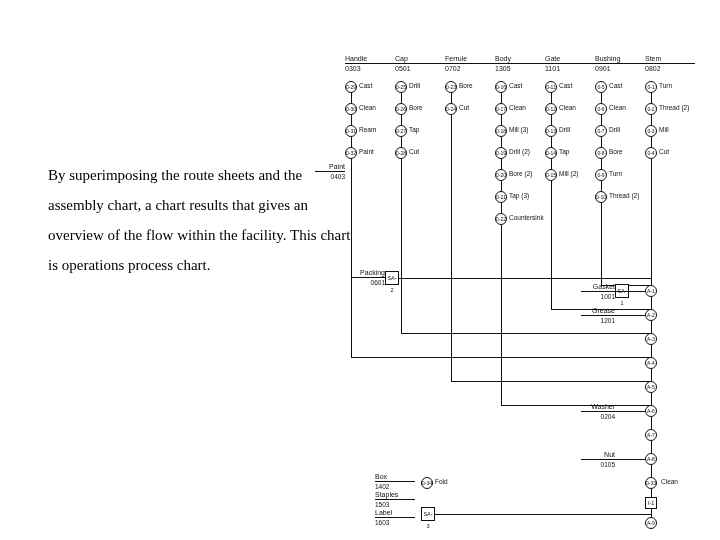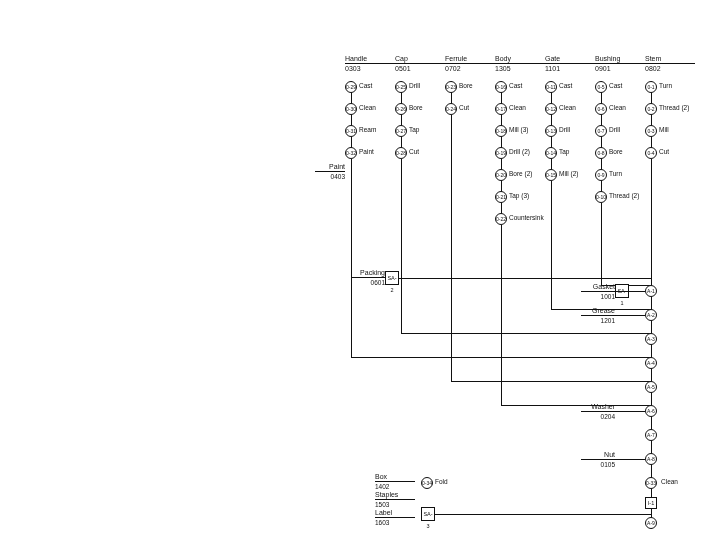--- a/index.html
+++ b/index.html
@@ -19,20 +19,21 @@
   .sa{position:absolute;width:12px;height:12px;border:1px solid #111;background:#fff;font-size:5.5px;line-height:12px;text-align:center;}
   .inspect{position:absolute;width:10px;height:10px;border:1px solid #111;background:#fff;font-size:5.5px;line-height:10px;text-align:center;}
   .ann{position:absolute;font-size:7px;text-align:left;}
   .ann .code{font-size:6.5px;border-top:1px solid #111;margin-top:1px;padding-top:1px;}
 </style>
 </head>
 <body>
 <div class="page">
 
 <div class="text-col">
+  <p class="para">By superimposing the route sheets and the assembly chart, a chart results that gives an overview of the flow within the facility. This chart is operations process chart.</p>
 </div>
 
 <div class="chart" id="chart">
       <div class="head" style="left:0px">
         <div class="name">Handle</div>
         <div class="code">0303</div>
       </div>
       <div class="vline" style="left:6px;top:26px;height:72px"></div>
       <div class="opbox" style="left:0px;top:26px">
         <div class="circ">0-29</div>

